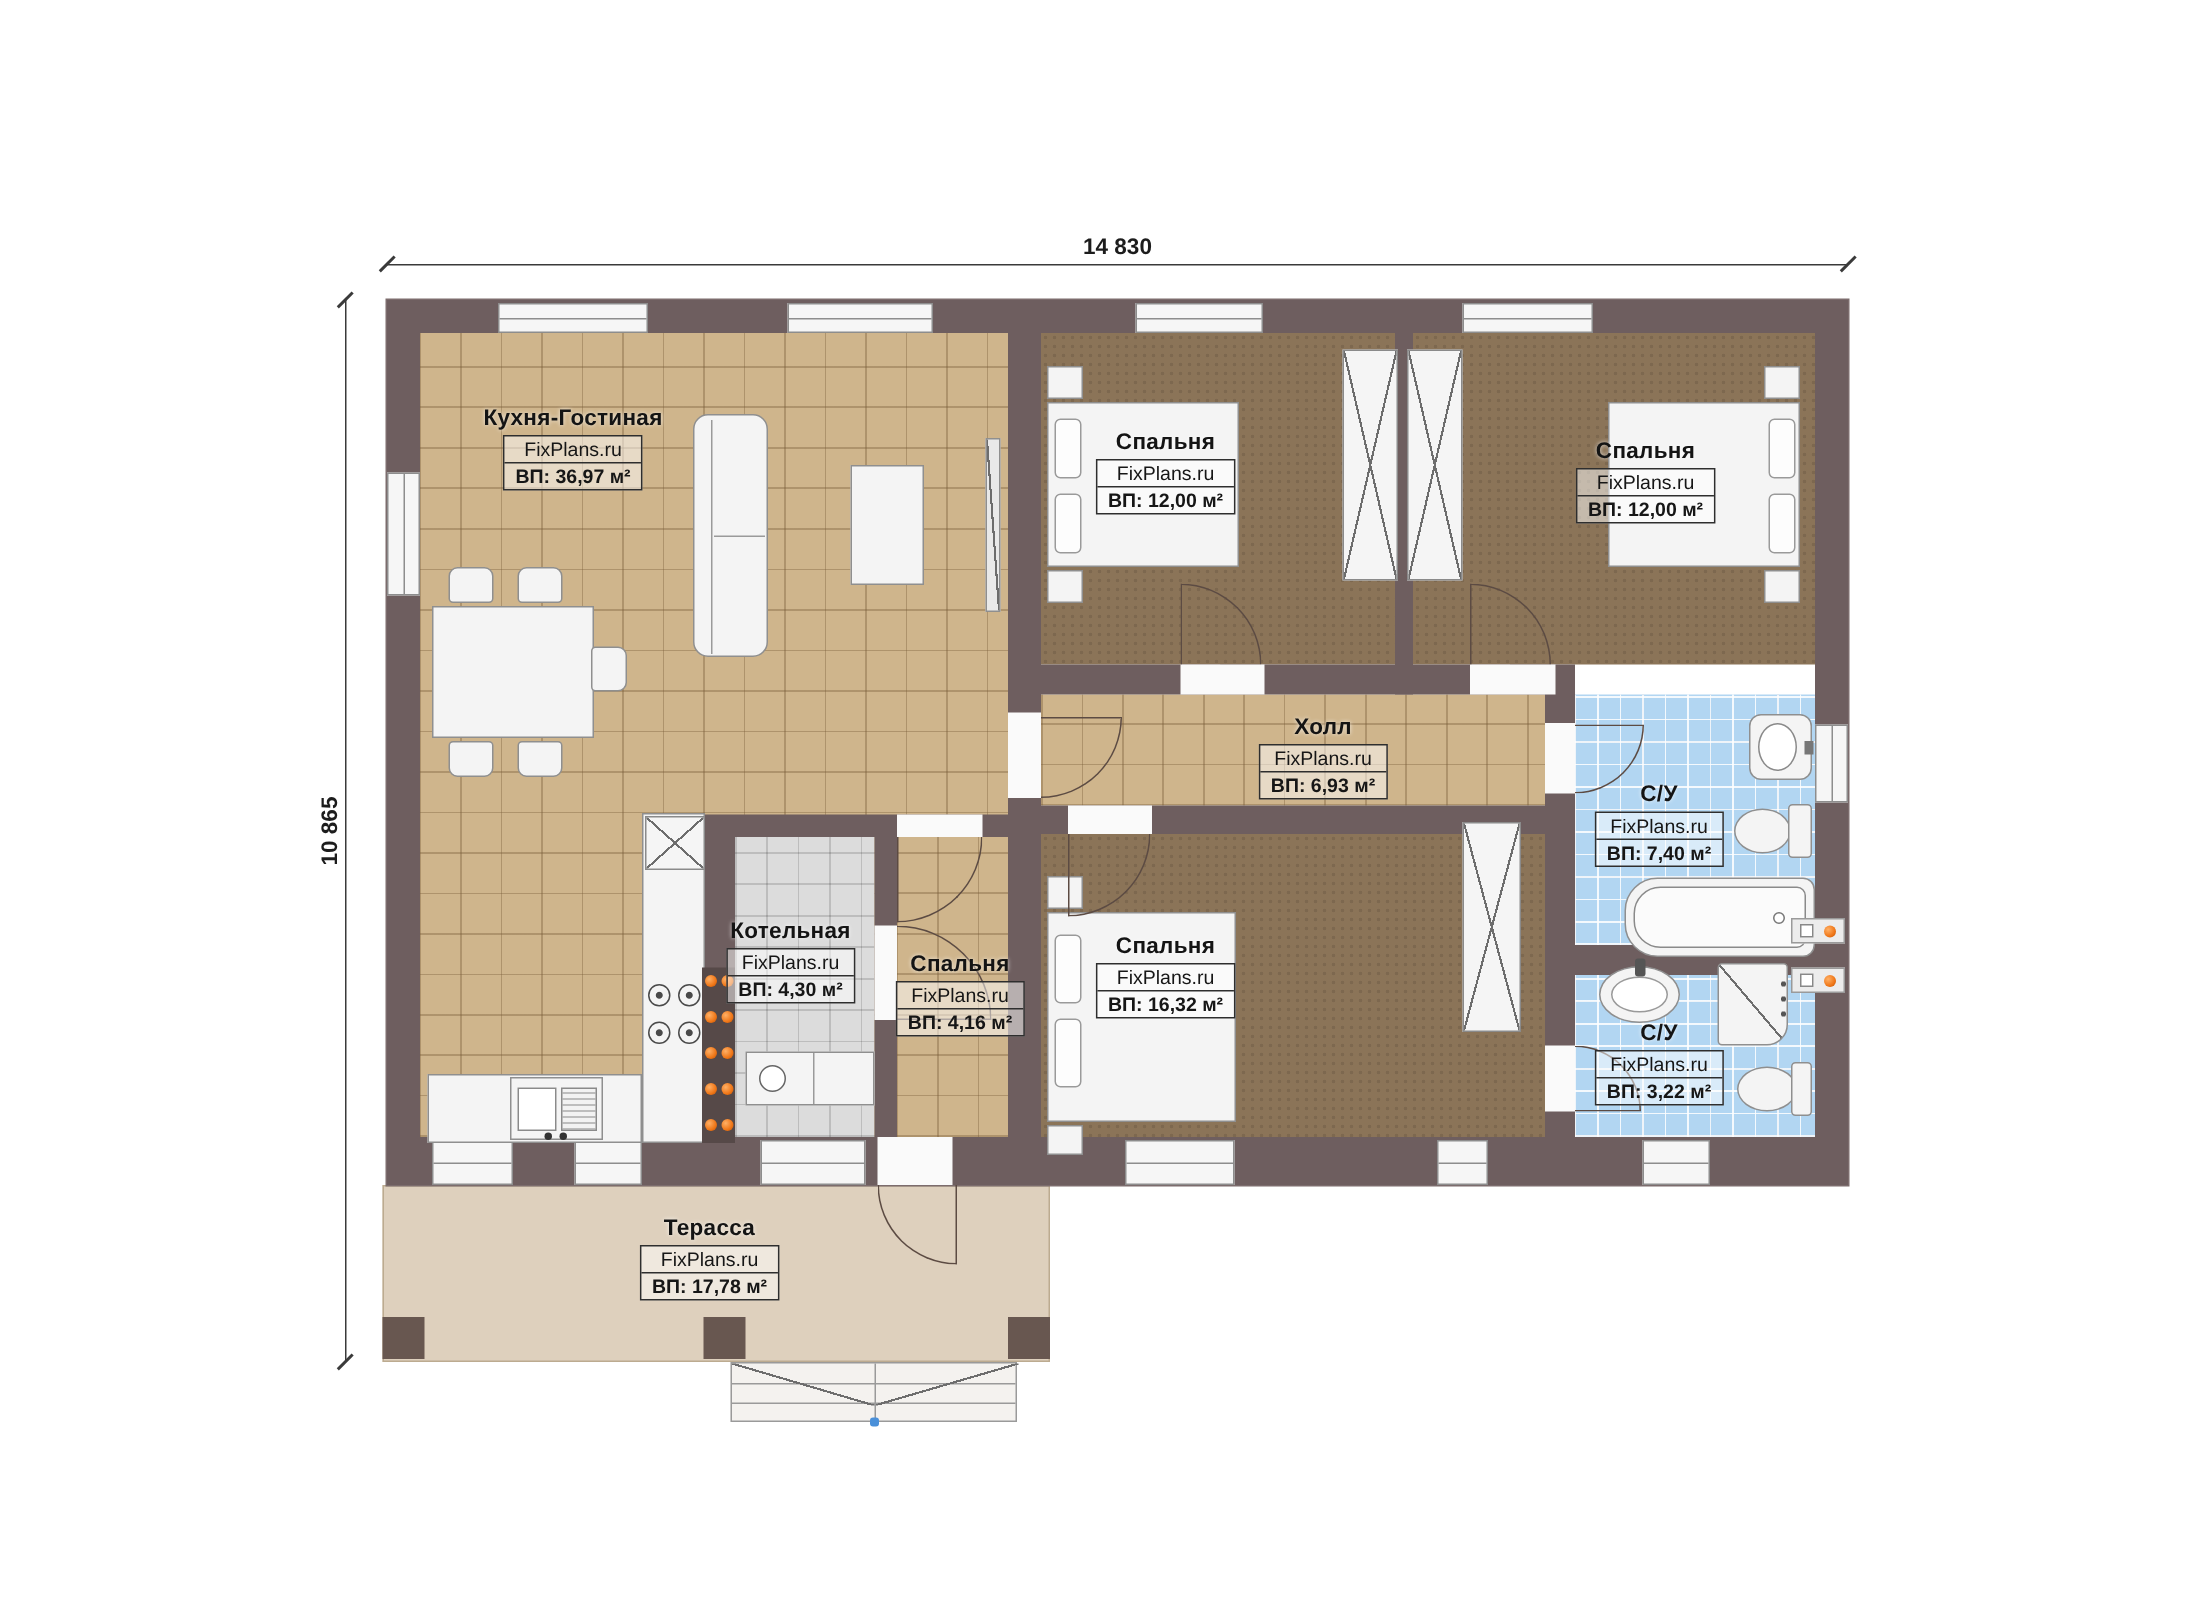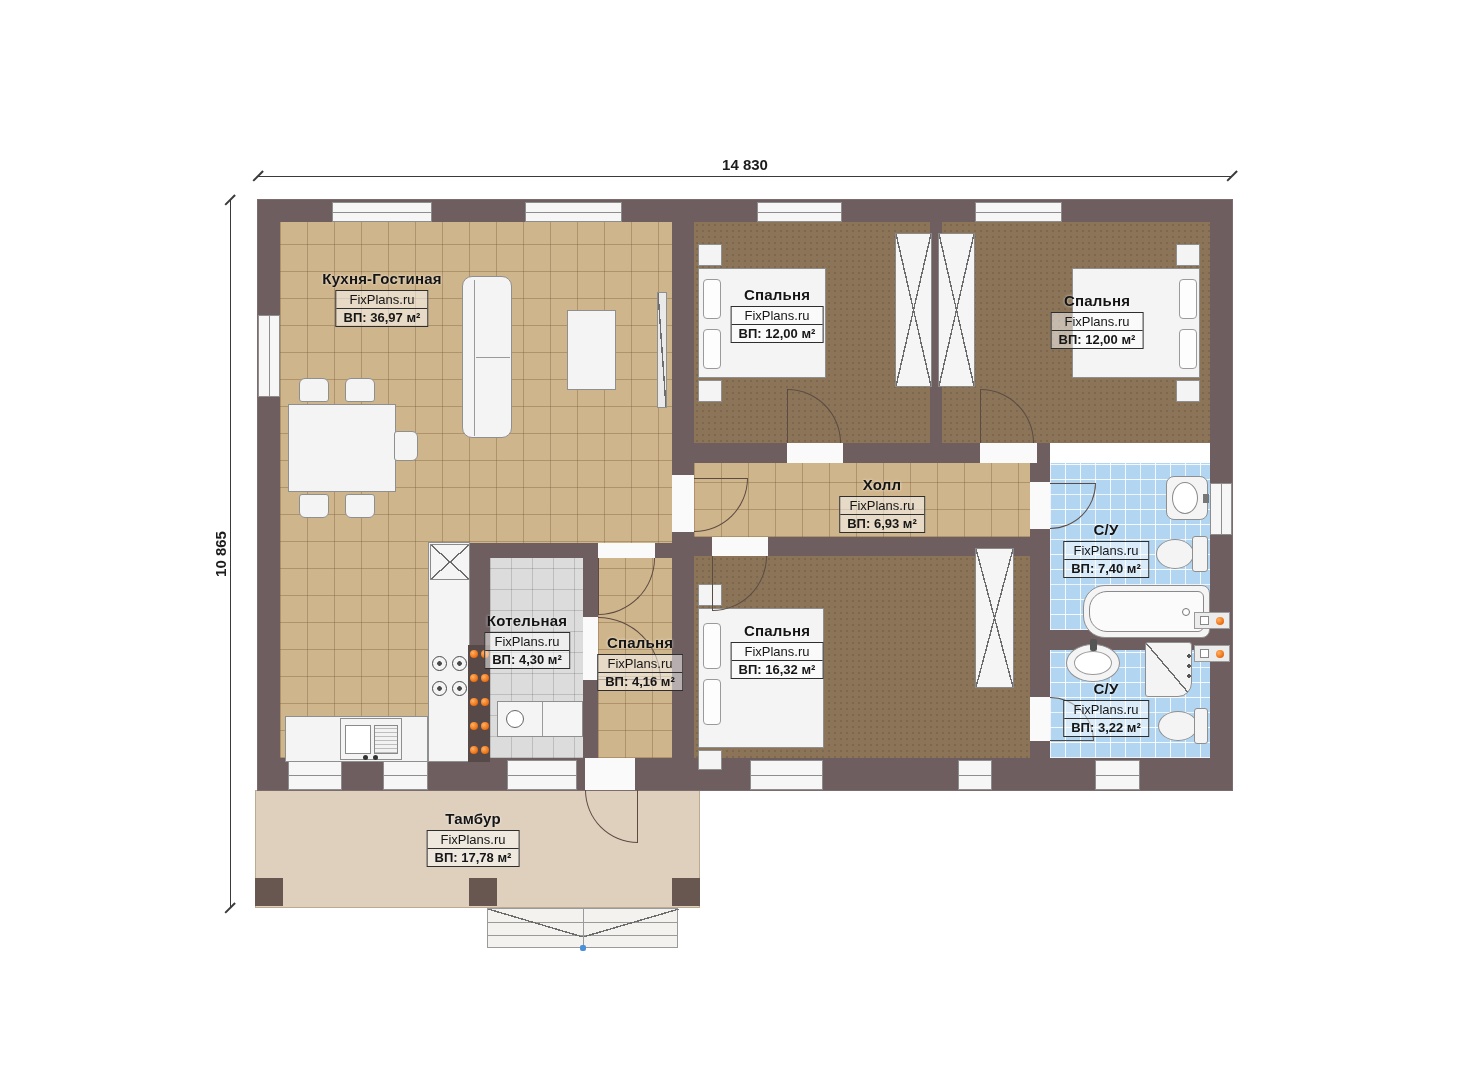--- a/index.html
+++ b/index.html
@@ -311,20 +311,20 @@
     </div>
   </div>
   <div class="room-label" style="left:1106px;top:680px;">
     <div class="rname">С/У</div>
     <div class="rbox">
       <div class="rbrand">FixPlans.ru</div>
       <div class="rarea">ВП: 3,22 м²</div>
     </div>
   </div>
   <div class="room-label" style="left:473px;top:810px;">
-    <div class="rname">Тамбур</div>
+    <div class="rname">Терасса</div>
     <div class="rbox">
       <div class="rbrand">FixPlans.ru</div>
       <div class="rarea">ВП: 17,78 м²</div>
     </div>
   </div>
 
 </div>
 
 </body></html>

